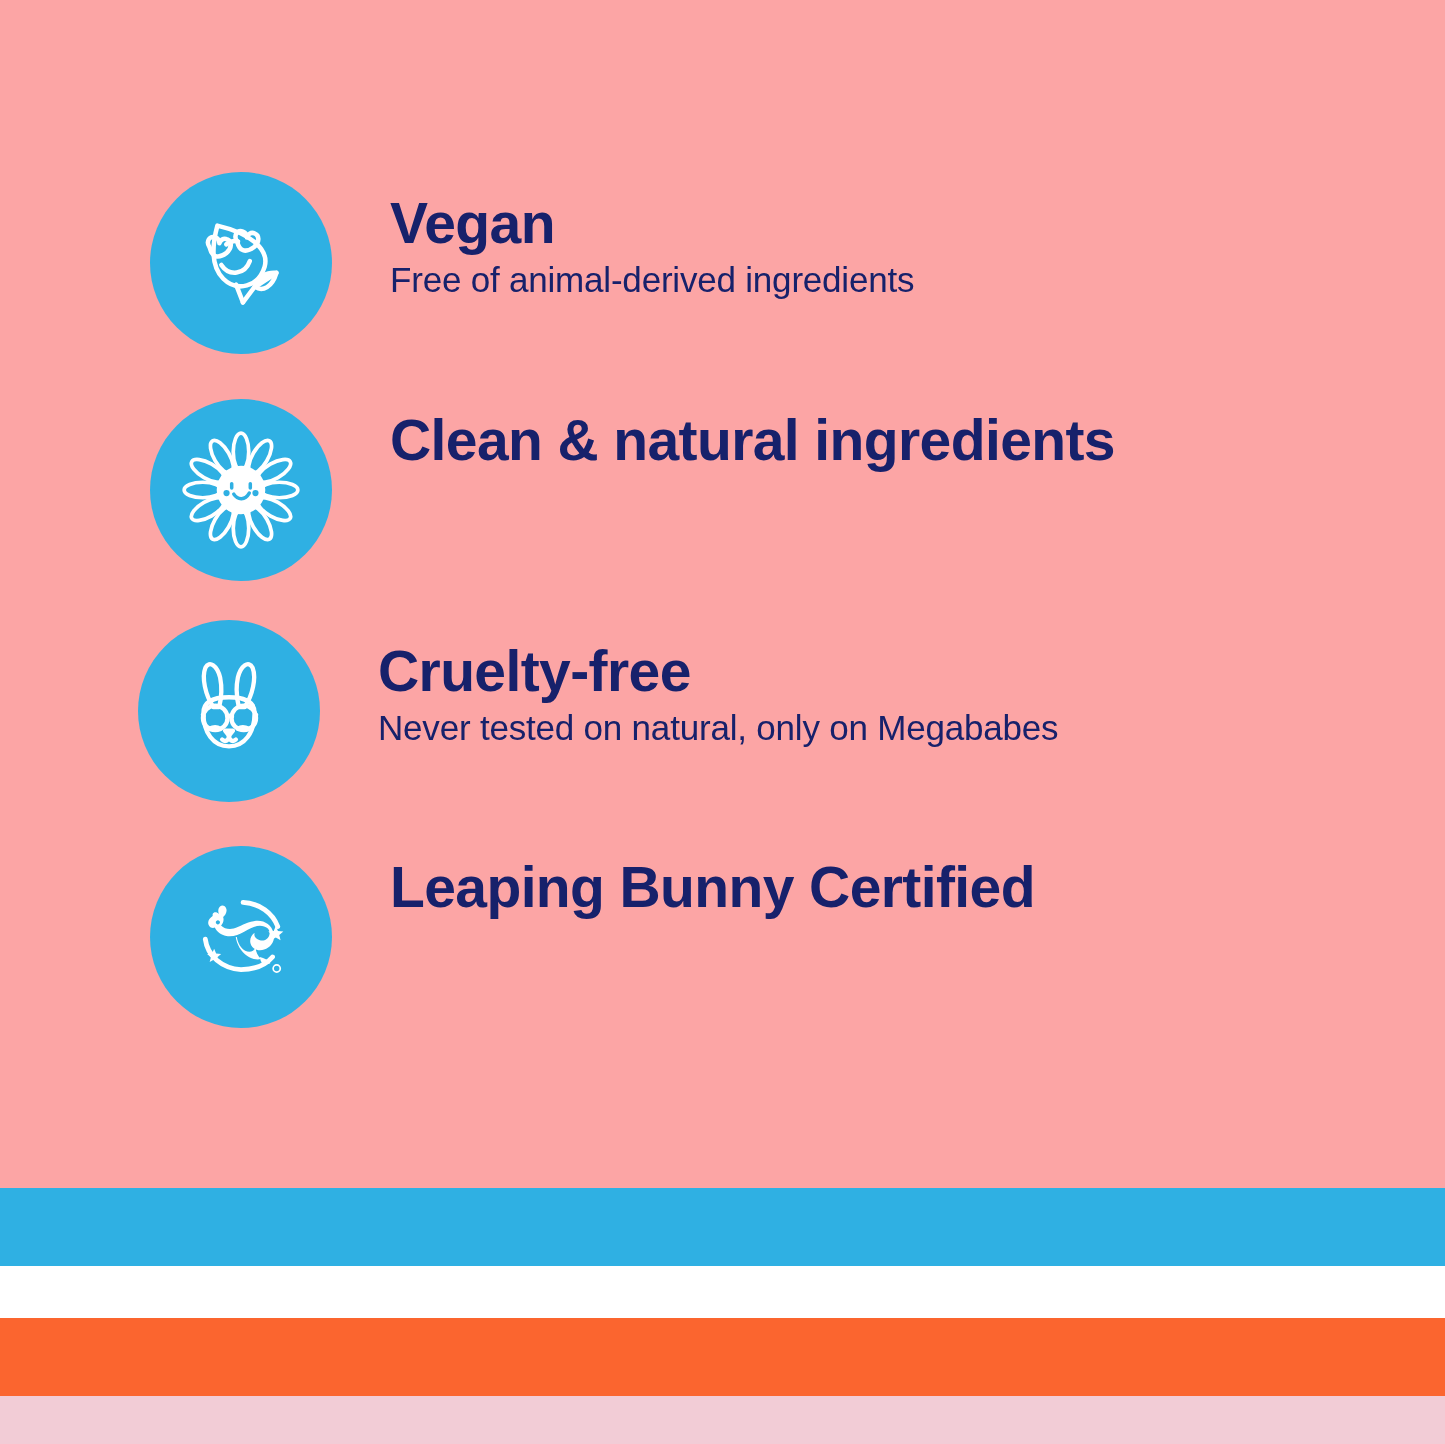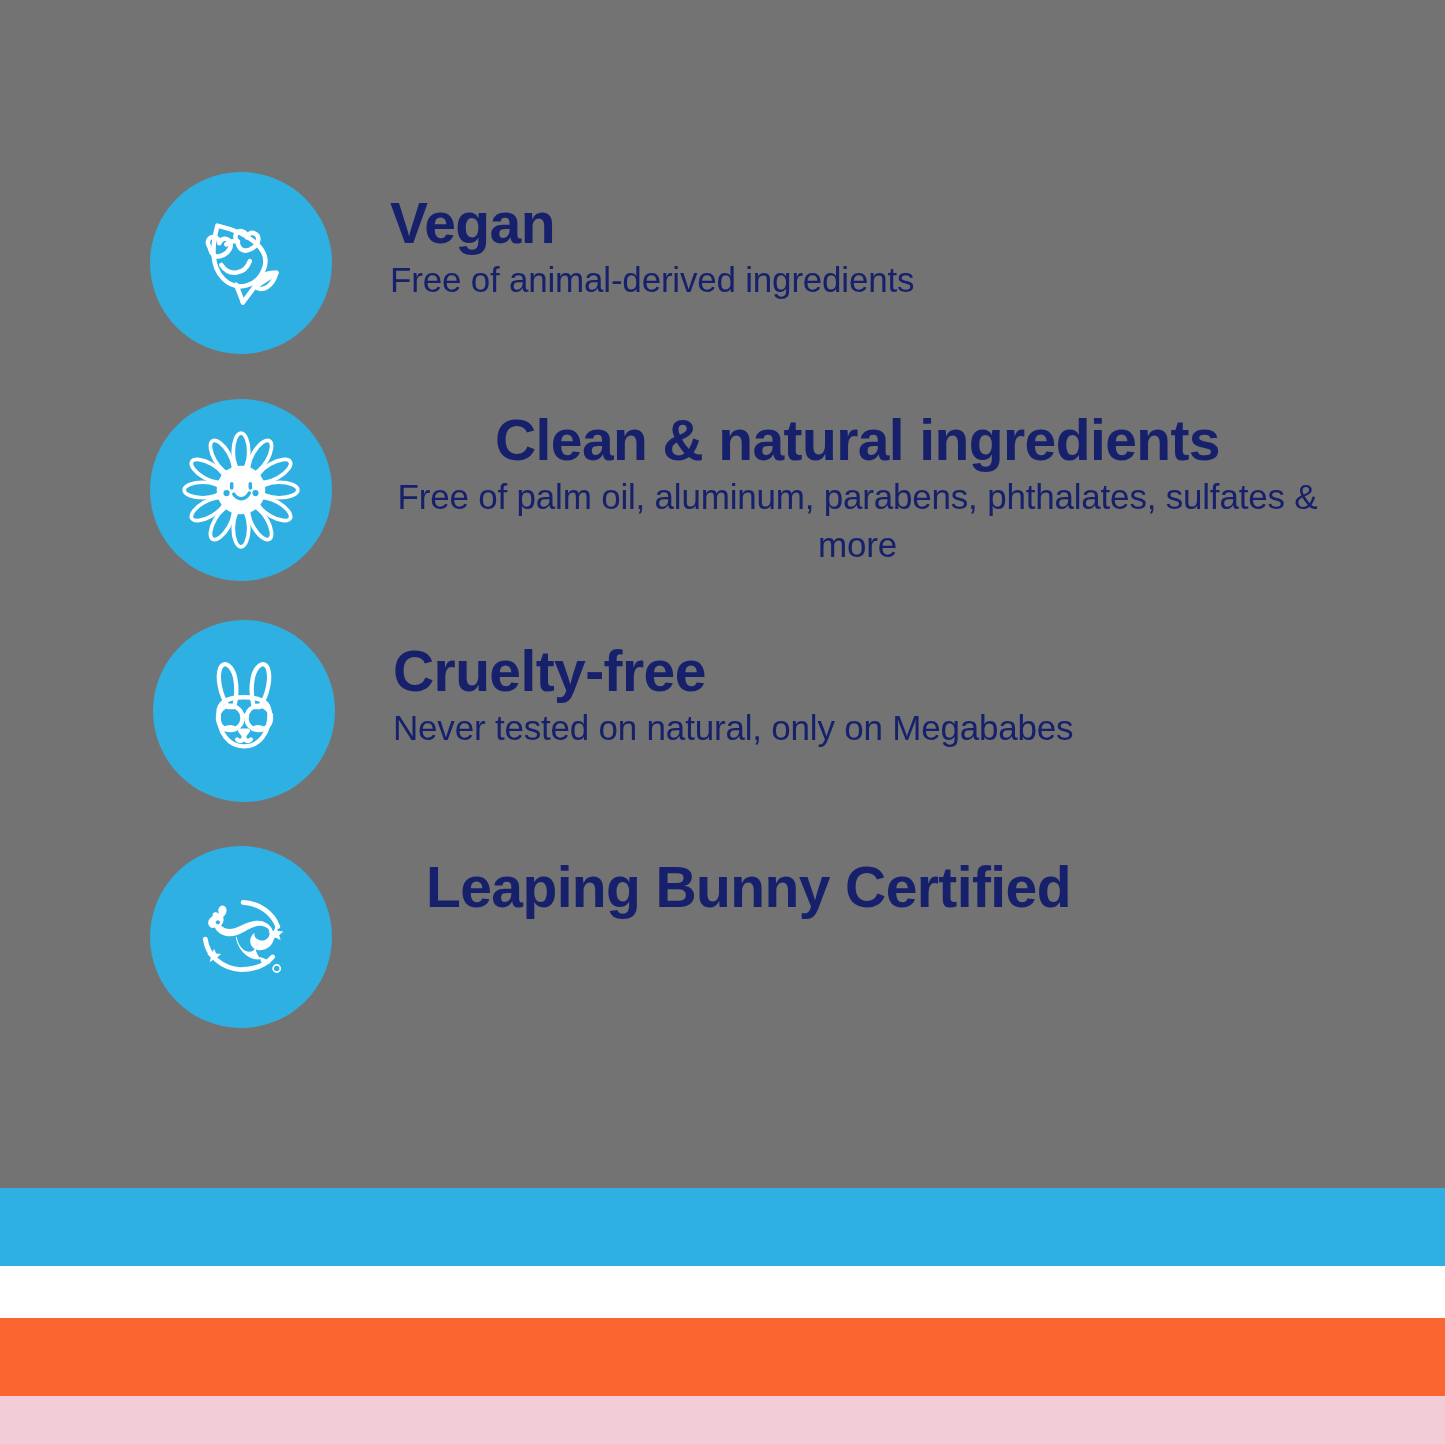--- a/index.html
+++ b/index.html
@@ -10,40 +10,40 @@
     width: 1445px;
     height: 1444px;
     background: #ffffff;
     font-family: "Liberation Sans", sans-serif;
     overflow: hidden;
   }
   .page {
     position: relative;
     width: 1445px;
     height: 1444px;
-    background: #737373;
+    background: #fca5a5;
     overflow: hidden;
   }
 
   
   .feature-list {
     position: absolute;
     left: 0;
     top: 0;
     width: 1445px;
   }
   .feature-row {
     position: absolute;
     display: flex;
     align-items: flex-start;
   }
   .feature-row.r0 { left: 150px; top: 172px; }
   .feature-row.r1 { left: 150px; top: 399px; text-align: center; }
-  .feature-row.r2 { left: 153px; top: 620px; }
-  .feature-row.r3 { left: 150px; top: 846px; gap: 36px; }
+  .feature-row.r2 { left: 138px; top: 620px; }
+  .feature-row.r3 { left: 150px; top: 846px; }
 
   .icon-badge {
     width: 182px;
     height: 182px;
     border-radius: 50%;
     background: #2fb0e3;
     flex: 0 0 182px;
     display: flex;
     align-items: center;
     justify-content: center;
@@ -172,21 +172,20 @@
             <path d="M53 64 C57 70 64 70 68 63"></path>
           </g>
           <g fill="#2fb0e3" stroke="none">
             <circle cx="46" cy="63" r="3"></circle>
             <circle cx="74" cy="63" r="3"></circle>
           </g>
         </svg>
       </div>
       <div class="feature-text">
         <div class="feature-title">Clean &amp; natural ingredients</div>
-        <div class="feature-desc">Free of palm oil, aluminum, parabens, phthalates, sulfates &amp; more</div>
       </div>
     </div>
 
     <div class="feature-row r2">
       <div class="icon-badge">
         <svg width="118" height="118" viewBox="0 0 120 120" fill="none" stroke="#ffffff" stroke-width="4.4" stroke-linecap="round" stroke-linejoin="round">
 
           <path d="M44 56 C36 44 32 26 36 16 C40 8 48 14 51 26 C53 36 52 48 50 56 Z"></path>
           <path d="M76 56 C84 44 88 26 84 16 C80 8 72 14 69 26 C67 36 68 48 70 56 Z"></path>
 

